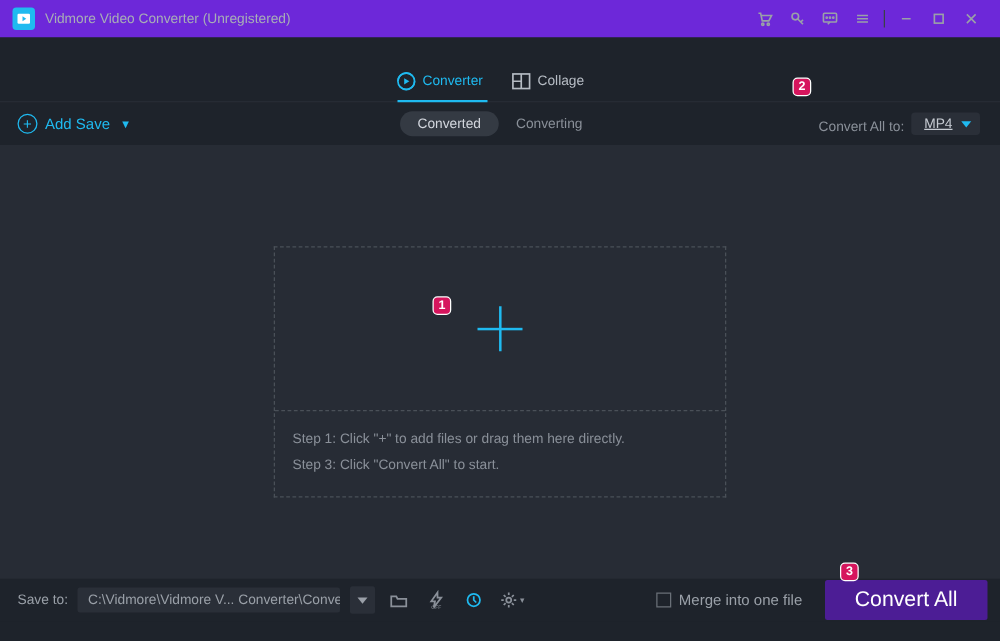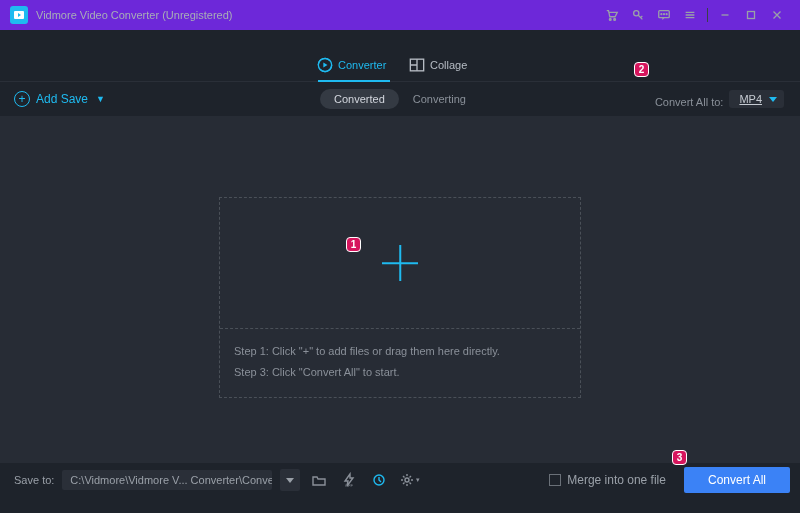--- a/index.html
+++ b/index.html
@@ -50,21 +50,21 @@
   .bottom { position: absolute; left: 0; right: 0; bottom: 16px; height: 34px; background: #1e232b; display: flex; align-items: center; padding: 0 10px 0 14px; gap: 8px; }
   .bottom-label { font-size: 11px; color: #9aa0a8; }
   .path-box { background: #2a2f38; padding: 4px 8px; font-size: 11px; color: #9aa0a8; border-radius: 2px; width: 210px; white-space: nowrap; overflow: hidden; }
   .path-caret { background: #2a2f38; width: 20px; height: 22px; display: flex; align-items: center; justify-content: center; cursor: pointer; border-radius: 2px; }
   .path-caret::after { content: ""; border-left: 4px solid transparent; border-right: 4px solid transparent; border-top: 5px solid #9aa0a8; }
   .ico-btn { width: 22px; height: 22px; display: flex; align-items: center; justify-content: center; cursor: pointer; color: #8a9099; }
   .ico-btn svg { width: 16px; height: 16px; stroke: currentColor; fill: none; stroke-width: 1.4; }
   .ico-btn.accent { color: #1fbaf0; }
   .merge { margin-left: auto; display: flex; align-items: center; gap: 6px; font-size: 12px; color: #9aa0a8; cursor: pointer; }
   .merge .chk { width: 12px; height: 12px; border: 1px solid #6a7078; }
-  .convert-all-btn { margin-left: 10px; background: #3b82f6; color: #fff; font-size: 12px; padding: 6px 24px; border-radius: 2px; cursor: pointer; }
+  .convert-all-btn { margin-left: 10px; background: #4c1d95; color: #fff; font-size: 17px; padding: 6px 24px; border-radius: 2px; cursor: pointer; }
 
   
   .marker { position: absolute; width: 15px; height: 15px; background: #d6155d; border: 1.5px solid #fff; border-radius: 4px; color: #fff; font-size: 10px; font-weight: bold; display: flex; align-items: center; justify-content: center; z-index: 10; }
 </style>
 </head>
 <body>
 
 <div class="titlebar">
   <div class="app-logo">
     <svg viewBox="0 0 12 12">

